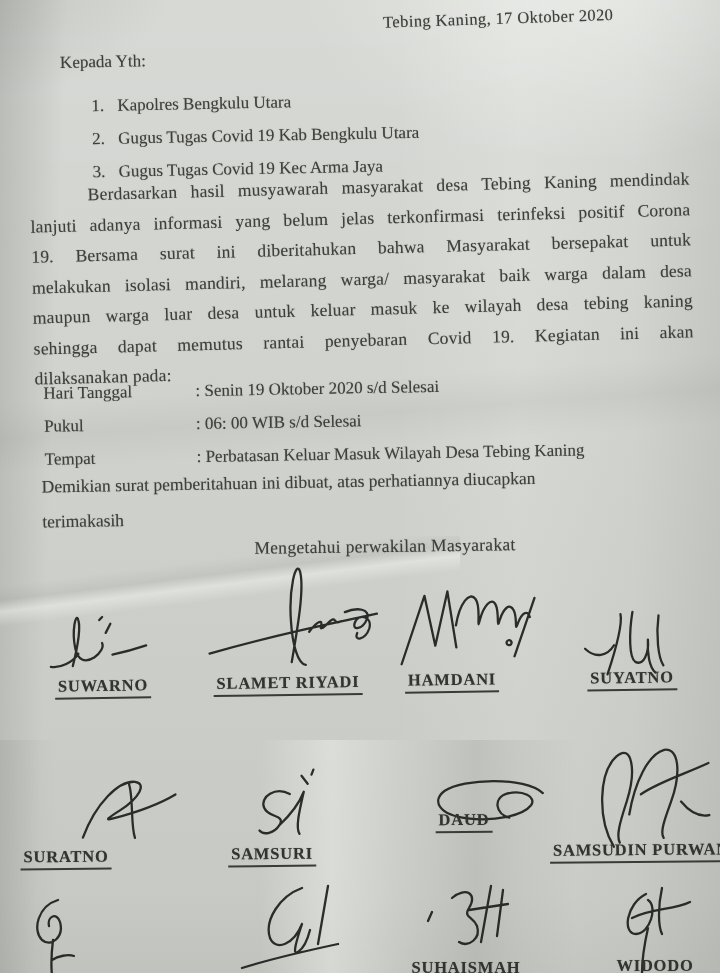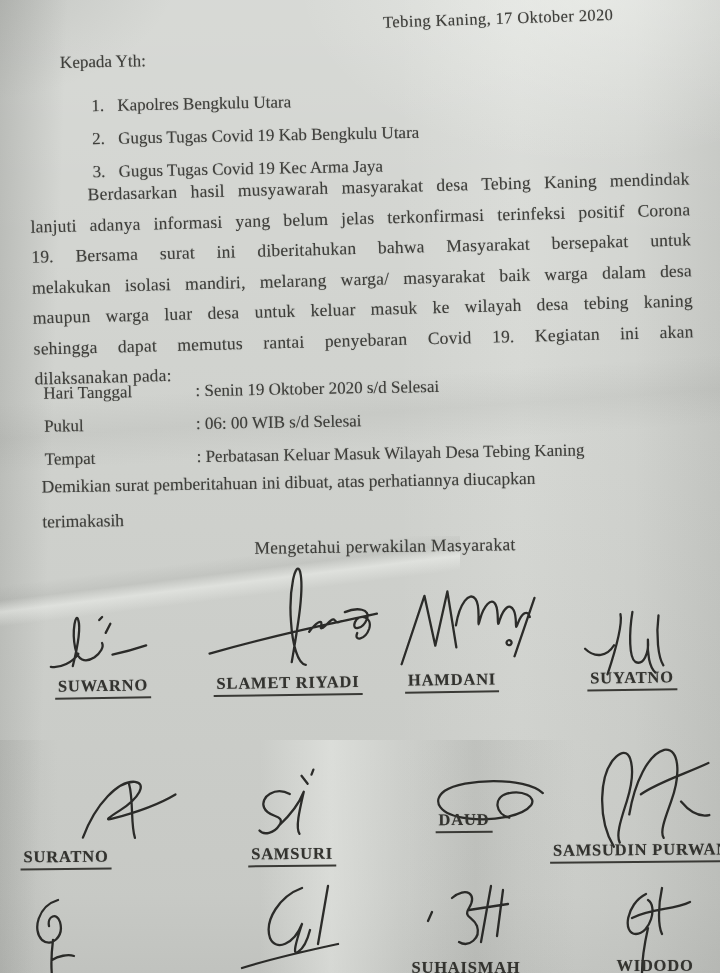--- a/index.html
+++ b/index.html
@@ -136,21 +136,21 @@
     <svg width="132" height="62" viewBox="0 0 132 62">
       <path d="M120 22 C102 5 40 6 22 18 C8 28 16 42 44 46 C72 50 100 44 108 34 C114 26 100 18 84 22 C70 26 72 42 86 46"></path>
     </svg>
   </div>
   <div class="sig" style="left:585px;top:742px;transform:rotate(-1deg);">
     <svg width="138" height="115" viewBox="0 0 138 115">
       <path d="M28 104 C12 76 14 30 32 14 C48 0 52 28 42 58 C36 76 30 92 34 100 M44 72 C50 40 64 12 80 8 C96 6 96 34 86 60 C80 76 74 90 78 96 M56 52 C74 40 102 32 124 22 M96 60 C104 70 114 76 124 74"></path>
     </svg>
   </div>
   <div class="name cname" style="left:66px;top:847px;transform:translateX(-50%) rotate(-.5deg);">SURATNO</div>
-  <div class="name cname" style="left:292px;top:844px;transform:translateX(-50%) rotate(-.5deg);">SAMSURI</div>
+  <div class="name cname" style="left:272px;top:844px;transform:translateX(-50%) rotate(-.5deg);">SAMSURI</div>
   <div class="name cname" style="left:464px;top:810px;transform:translateX(-50%) rotate(-.5deg);">DAUD</div>
   <div class="name" style="left:550px;top:840px;transform:rotate(-.5deg);">SAMSUDIN PURWANT</div>
 
   <div class="sig" style="left:22px;top:888px;">
     <svg width="72" height="95" viewBox="0 0 72 95">
       <path d="M36 12 C16 18 10 42 20 52 C30 60 42 48 38 34 C35 24 25 28 27 38 M31 52 C29 68 29 84 31 95 M30 72 C36 68 46 66 52 68"></path>
     </svg>
   </div>
   <div class="sig" style="left:228px;top:880px;">
     <svg width="118" height="95" viewBox="0 0 118 95">

